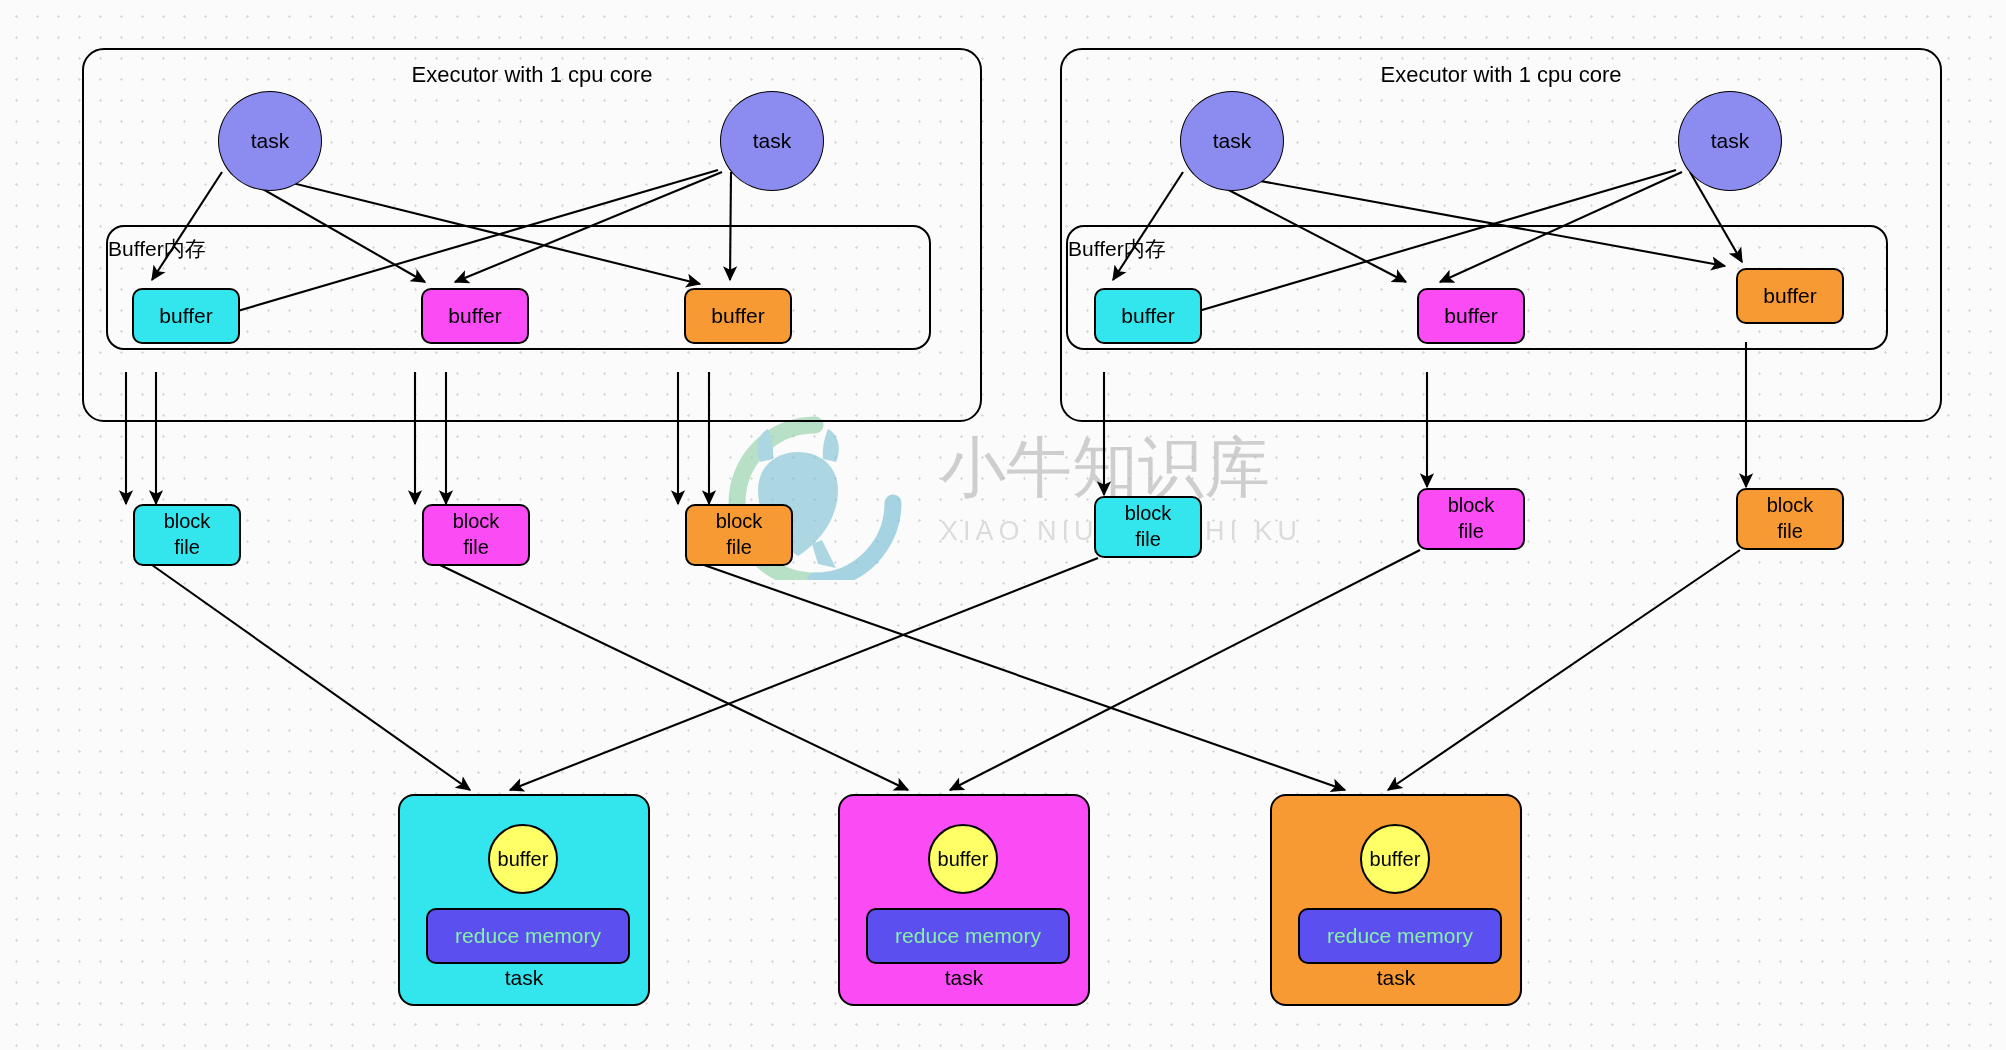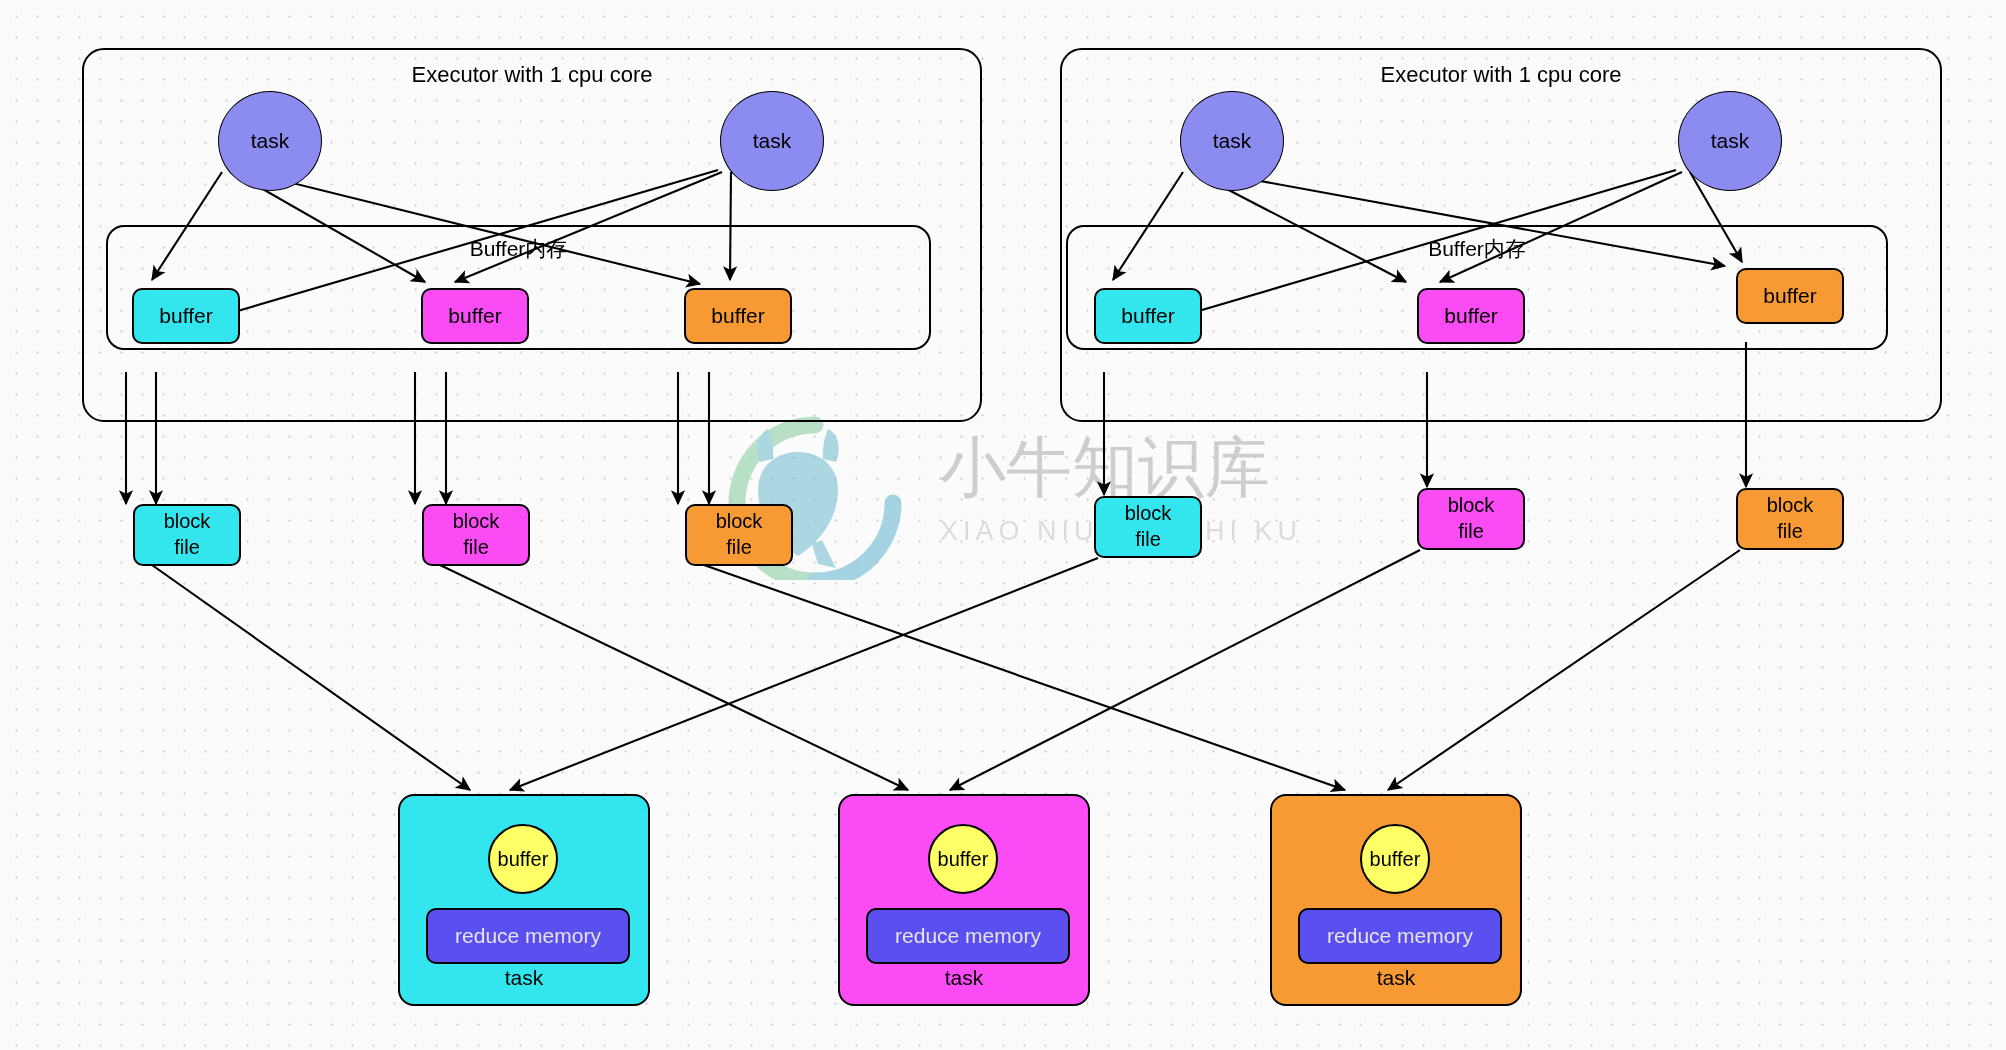--- a/index.html
+++ b/index.html
@@ -38,21 +38,21 @@
   }
   .bufmem{
     border:2.2px solid #000;
     border-radius:18px;
     background:transparent;
   }
   .bufmem-title{
     position:absolute;
     left:0;right:0;
     top:8px;
-    text-align:center;
+    text-align:left;
     font-size:21px;
     color:#000;
     white-space:nowrap;
   }
 
   .task-ellipse{
     border:1.8px solid #000;
     border-radius:50%;
     display:flex;align-items:center;justify-content:center;
     font-size:21px;color:#000;
@@ -84,21 +84,21 @@
     background:#ffff66;
     display:flex;align-items:center;justify-content:center;
     font-size:20px;color:#000;
   }
   .rtask-reduce{
     position:absolute;
     border:2.2px solid #000;
     border-radius:10px;
     background:#5b4ff0;
     display:flex;align-items:center;justify-content:center;
-    font-size:21px;color:#e5e5e5;
+    font-size:21px;color:#86efac;
   }
   .rtask-label{
     position:absolute;
     left:0;right:0;bottom:14px;
     text-align:center;
     font-size:21px;color:#000;
   }
 
   
   #watermark{

